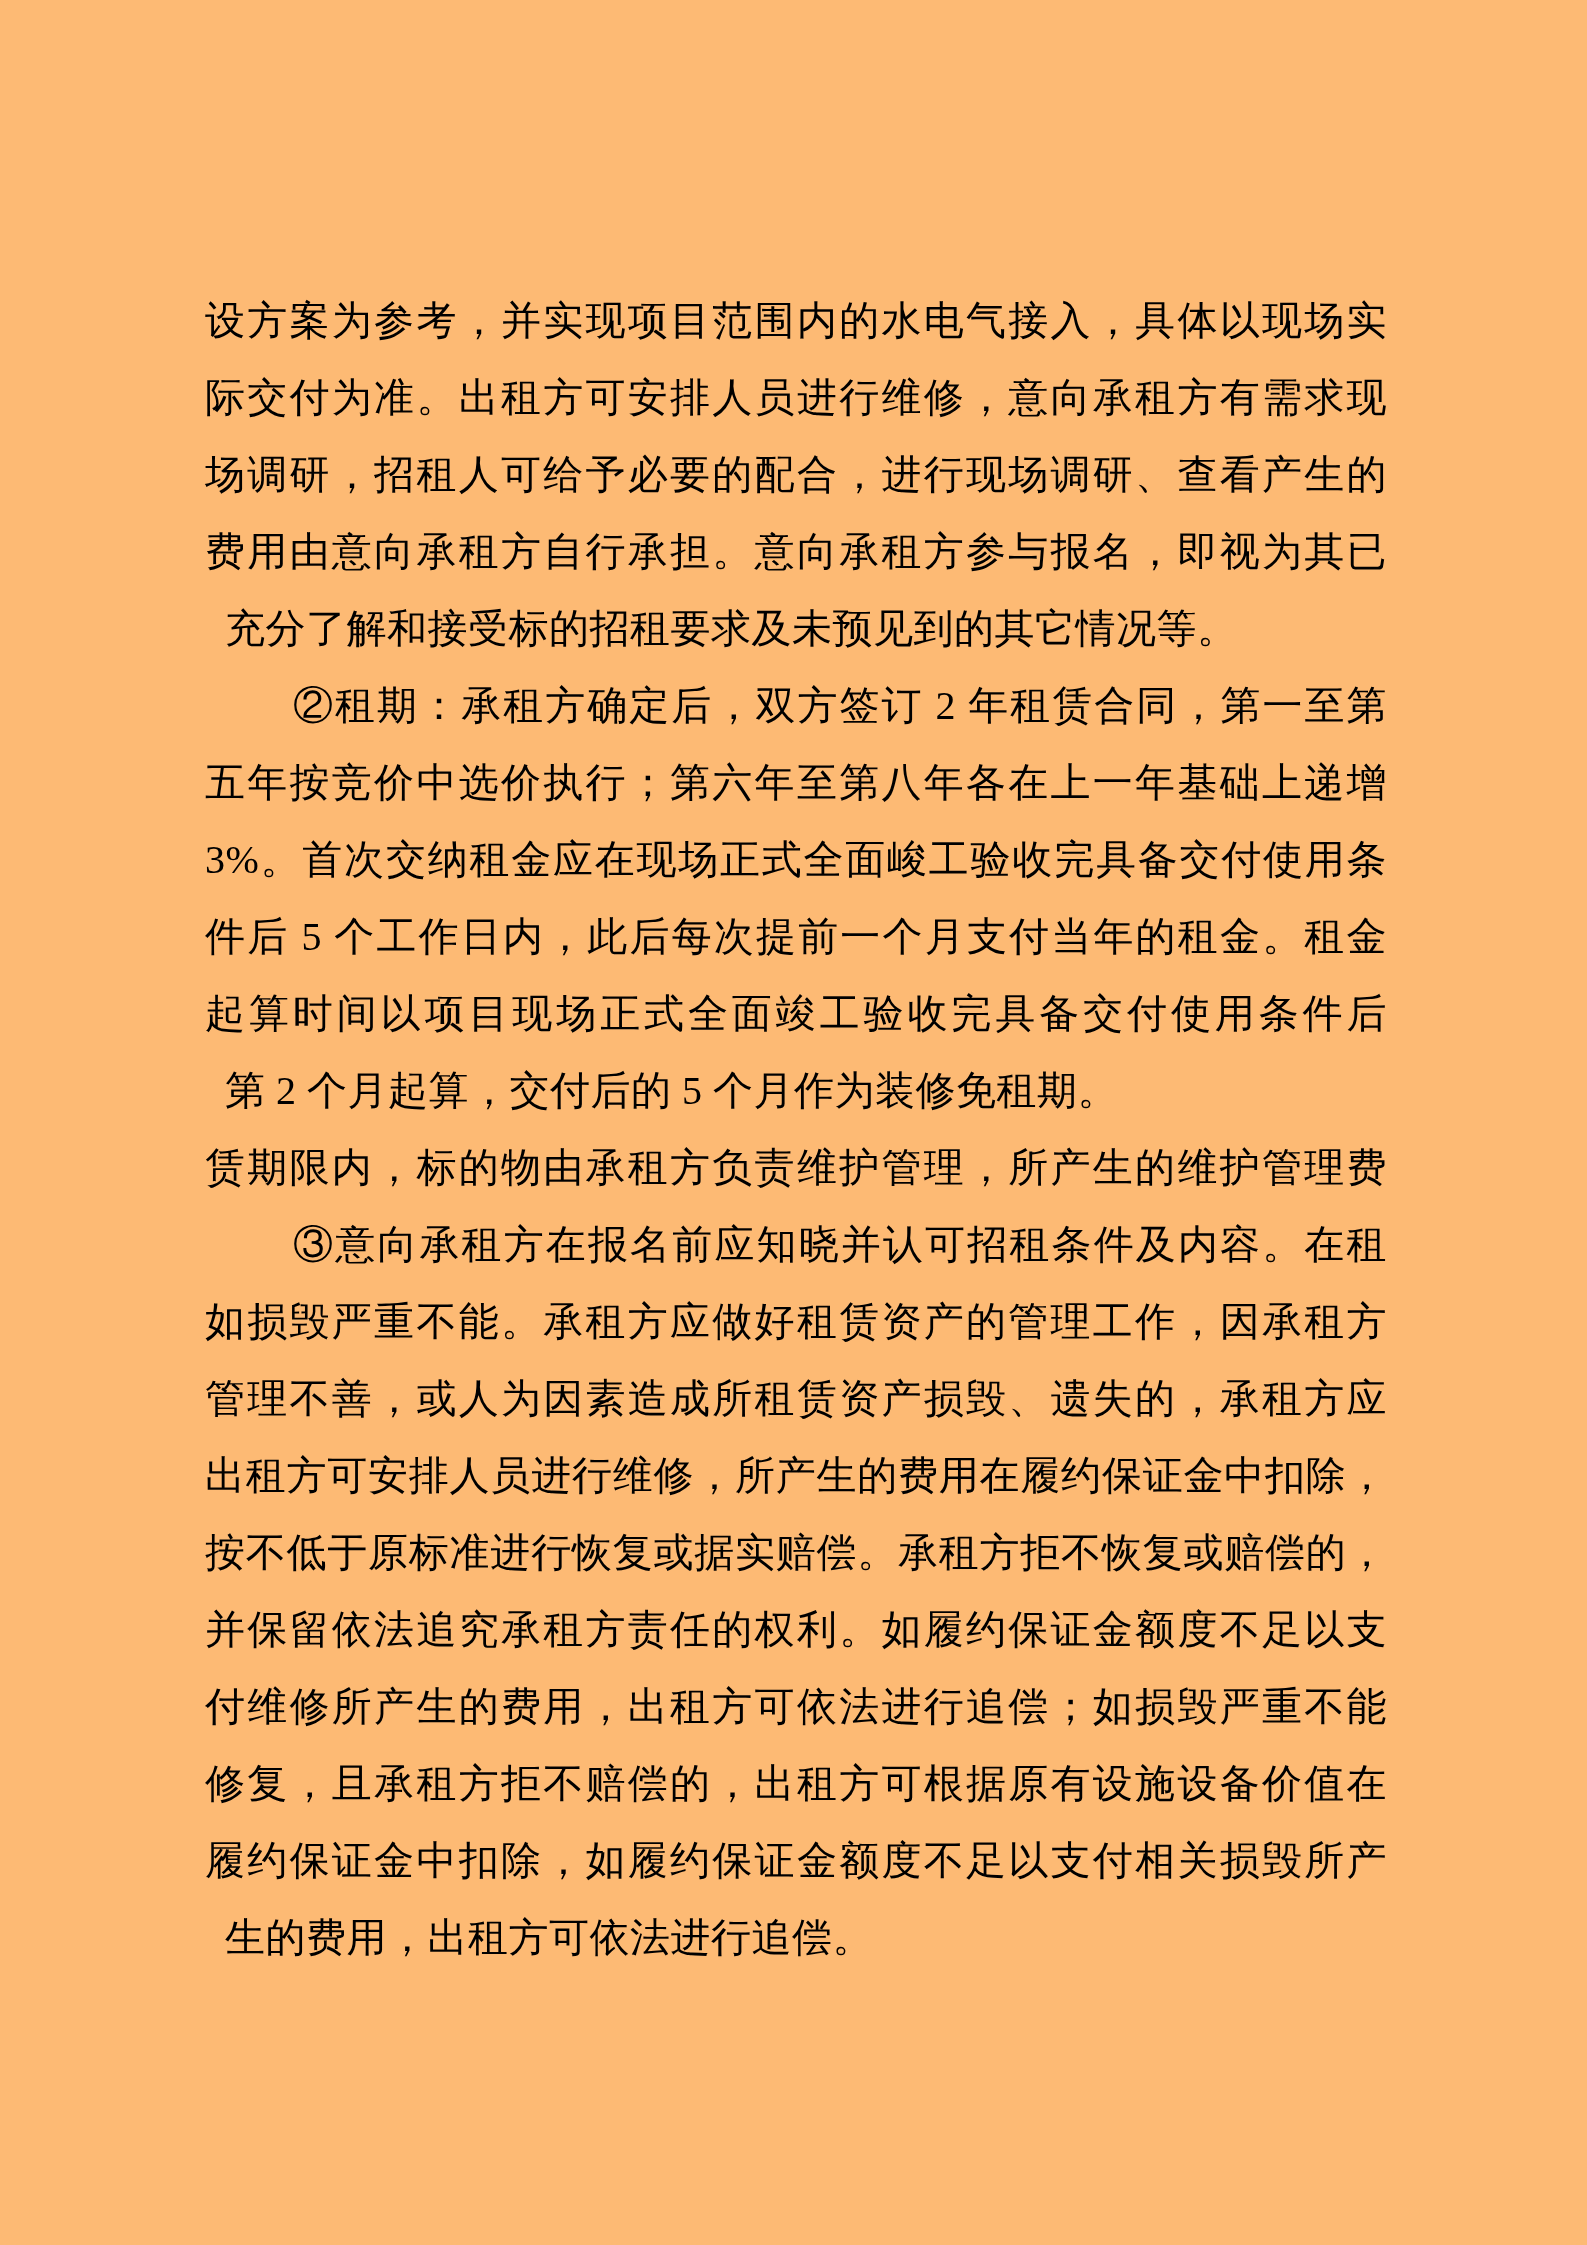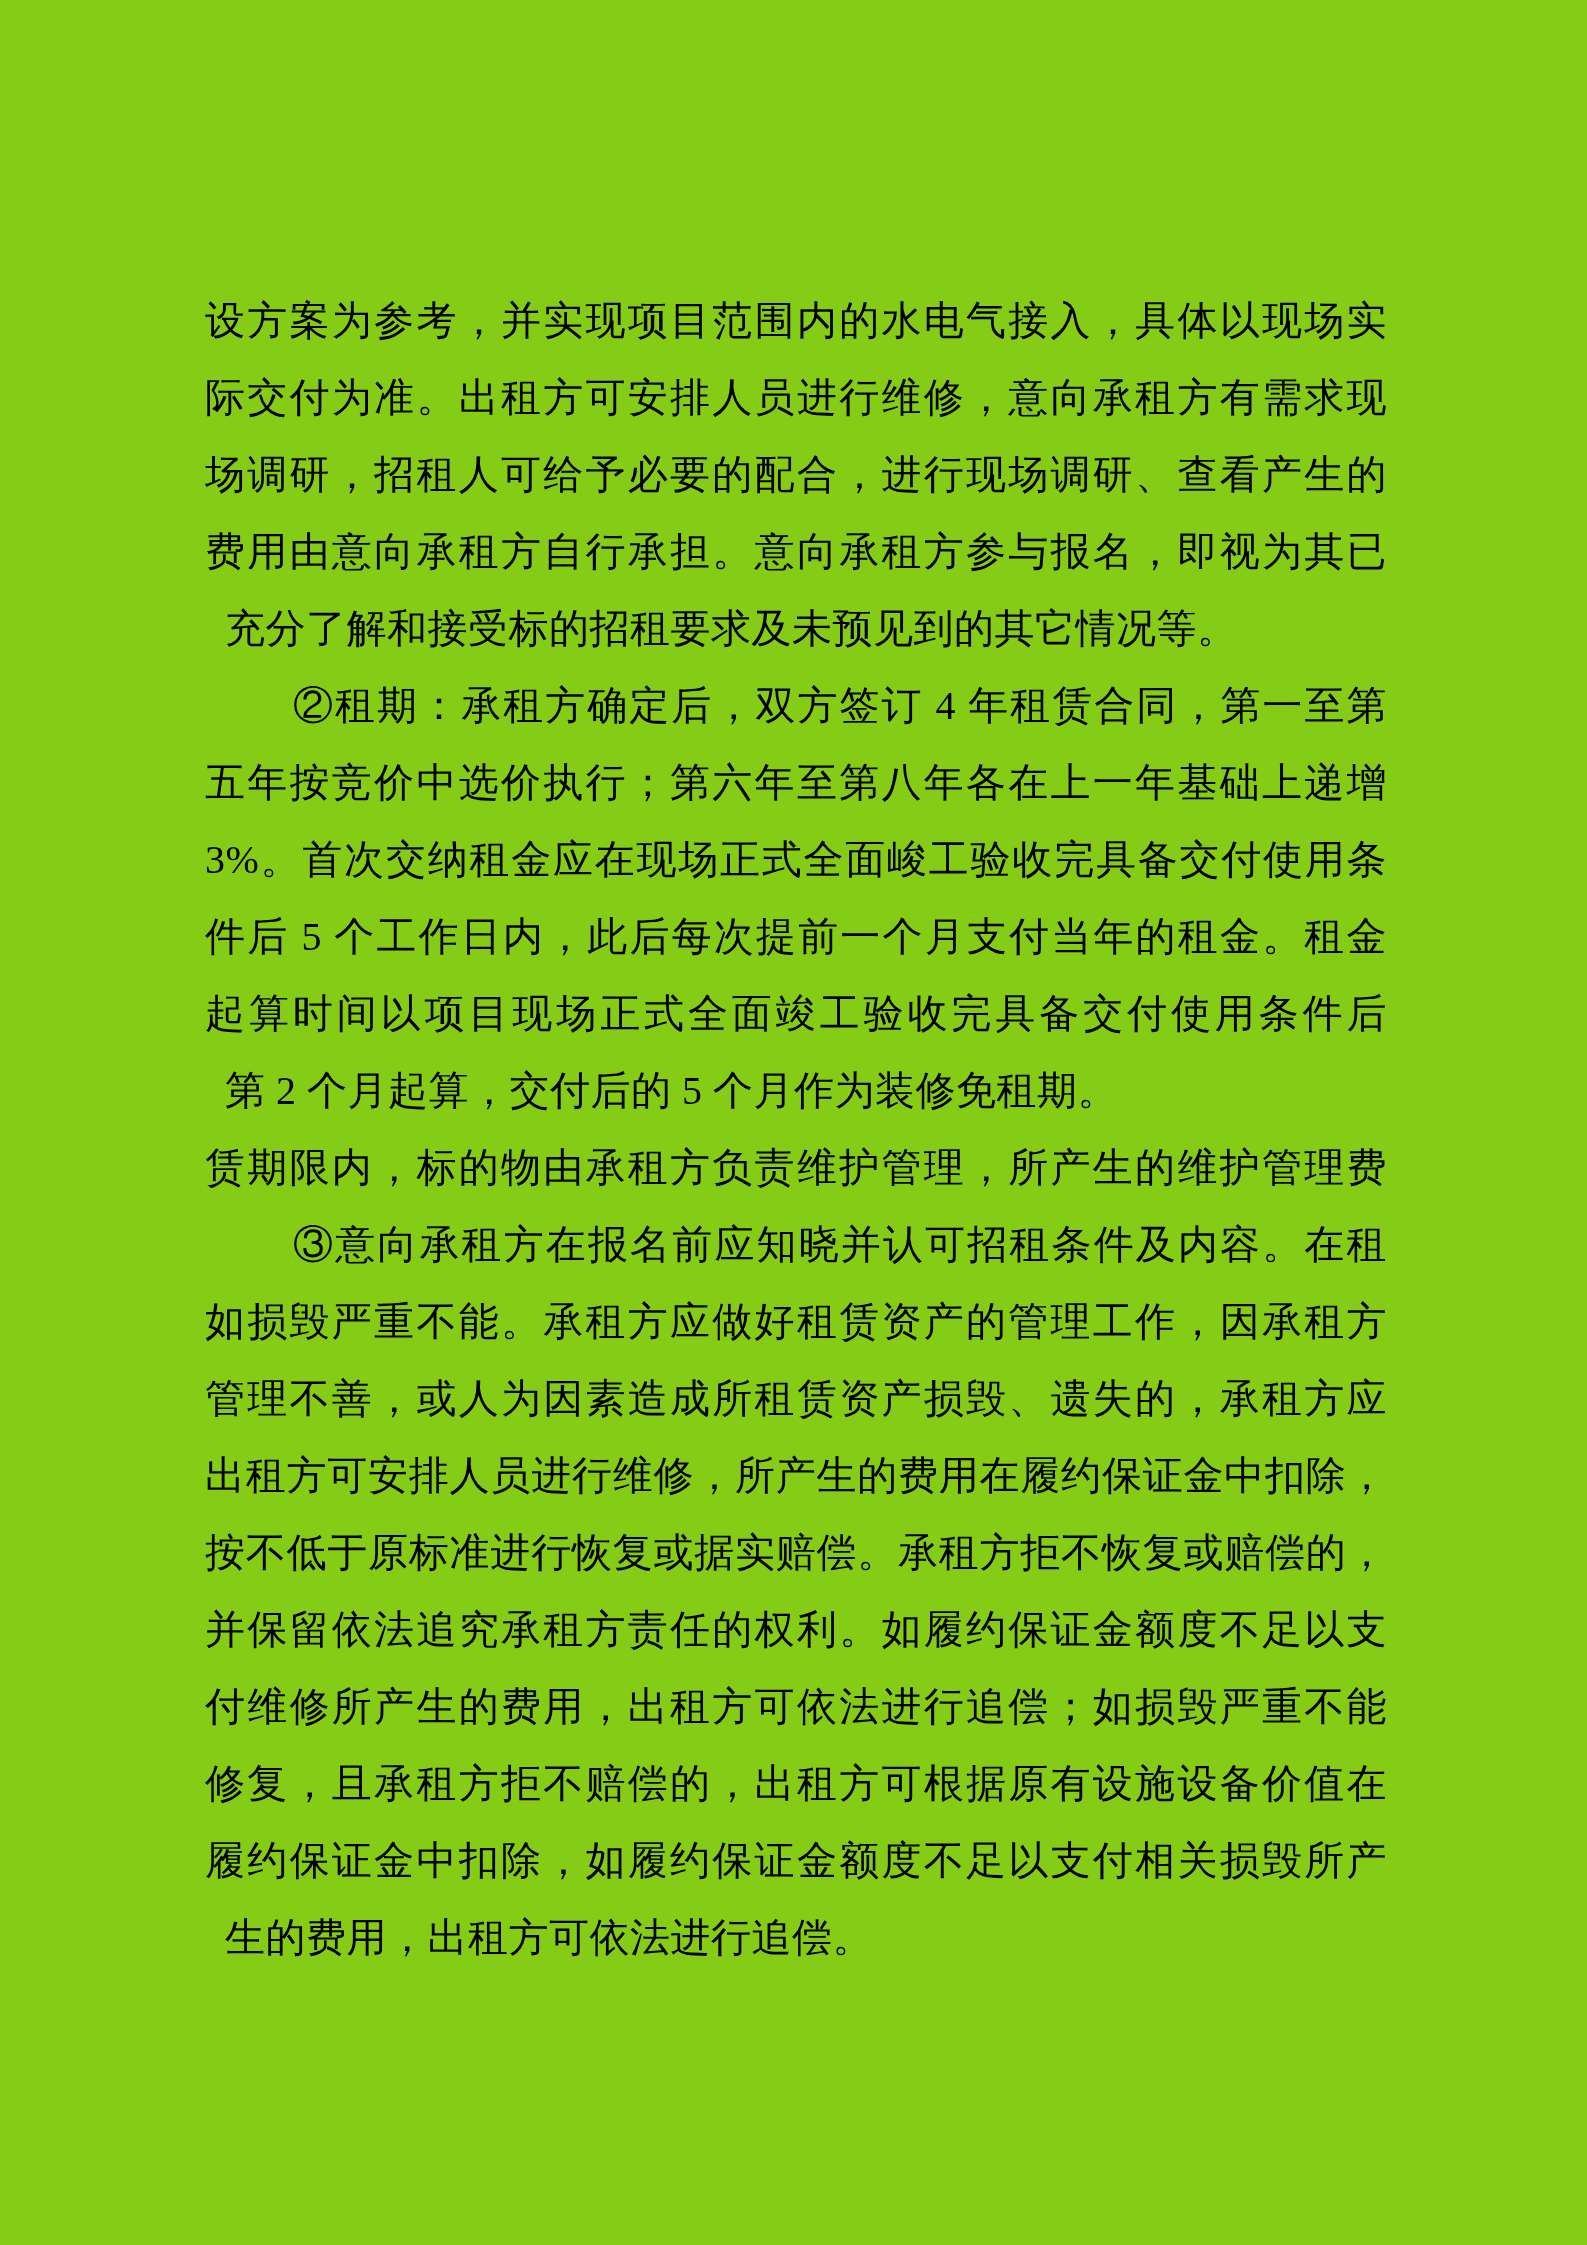--- a/index.html
+++ b/index.html
@@ -36,28 +36,28 @@
     text-align-last: left;
     margin-left: 20px;
   }
   .line.indent {
     text-indent: 88px;
   }
 </style>
 </head>
 <body>
 
-<div class="page" style="background: #84cc16; color: rgb(0, 0, 0);">
+<div class="page" style="background: #fdba74; color: rgb(0, 0, 0);">
   <div class="text-block">
       <div class="line">设方案为参考，并实现项目范围内的水电气接入，具体以现场实</div>
       <div class="line">际交付为准。出租方可安排人员进行维修，意向承租方有需求现</div>
       <div class="line">场调研，招租人可给予必要的配合，进行现场调研、查看产生的</div>
       <div class="line">费用由意向承租方自行承担。意向承租方参与报名，即视为其已</div>
       <div class="line no-justify">充分了解和接受标的招租要求及未预见到的其它情况等。</div>
-      <div class="line indent">②租期：承租方确定后，双方签订 4 年租赁合同，第一至第</div>
+      <div class="line indent">②租期：承租方确定后，双方签订 2 年租赁合同，第一至第</div>
       <div class="line">五年按竞价中选价执行；第六年至第八年各在上一年基础上递增</div>
       <div class="line">3%。首次交纳租金应在现场正式全面峻工验收完具备交付使用条</div>
       <div class="line">件后 5 个工作日内，此后每次提前一个月支付当年的租金。租金</div>
       <div class="line">起算时间以项目现场正式全面竣工验收完具备交付使用条件后</div>
       <div class="line no-justify">第 2 个月起算，交付后的 5 个月作为装修免租期。</div>
       <div class="line">赁期限内，标的物由承租方负责维护管理，所产生的维护管理费</div>
       <div class="line indent">③意向承租方在报名前应知晓并认可招租条件及内容。在租</div>
       <div class="line">如损毁严重不能。承租方应做好租赁资产的管理工作，因承租方</div>
       <div class="line">管理不善，或人为因素造成所租赁资产损毁、遗失的，承租方应</div>
       <div class="line">出租方可安排人员进行维修，所产生的费用在履约保证金中扣除，</div>

